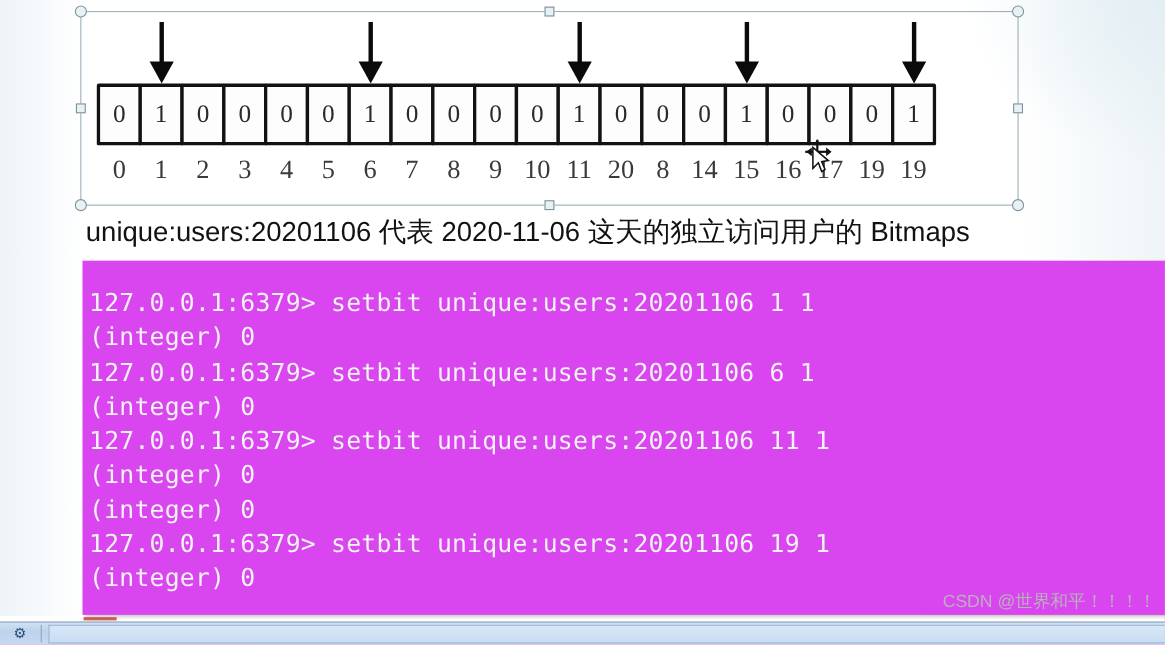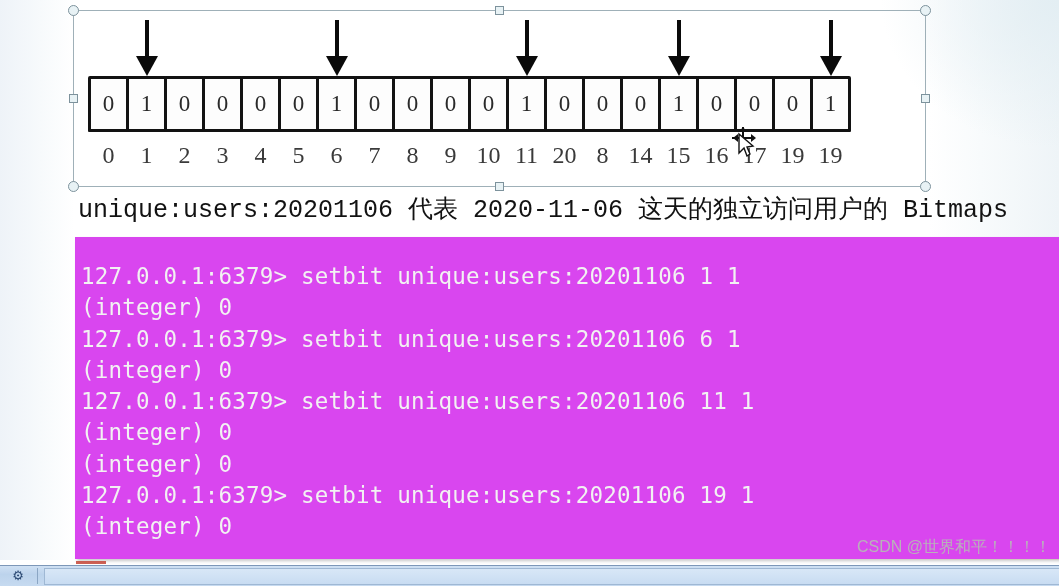--- a/index.html
+++ b/index.html
@@ -196,21 +196,21 @@
     border-bottom: 5px solid #111;
   }
   #move-cursor svg { position: absolute; left: 6px; top: 4px; }
 
   
   #caption {
     position: absolute;
     left: 78px;
     top: 196px;
     width: 930px;
-    font-family: Liberation Mono, monospace;
+    font-family: Liberation Sans, sans-serif;
     font-size: 25px;
     line-height: 30px;
     color: #121212;
     white-space: nowrap;
     letter-spacing: 0px;
   }
 
   
   #terminal {
     position: absolute;

